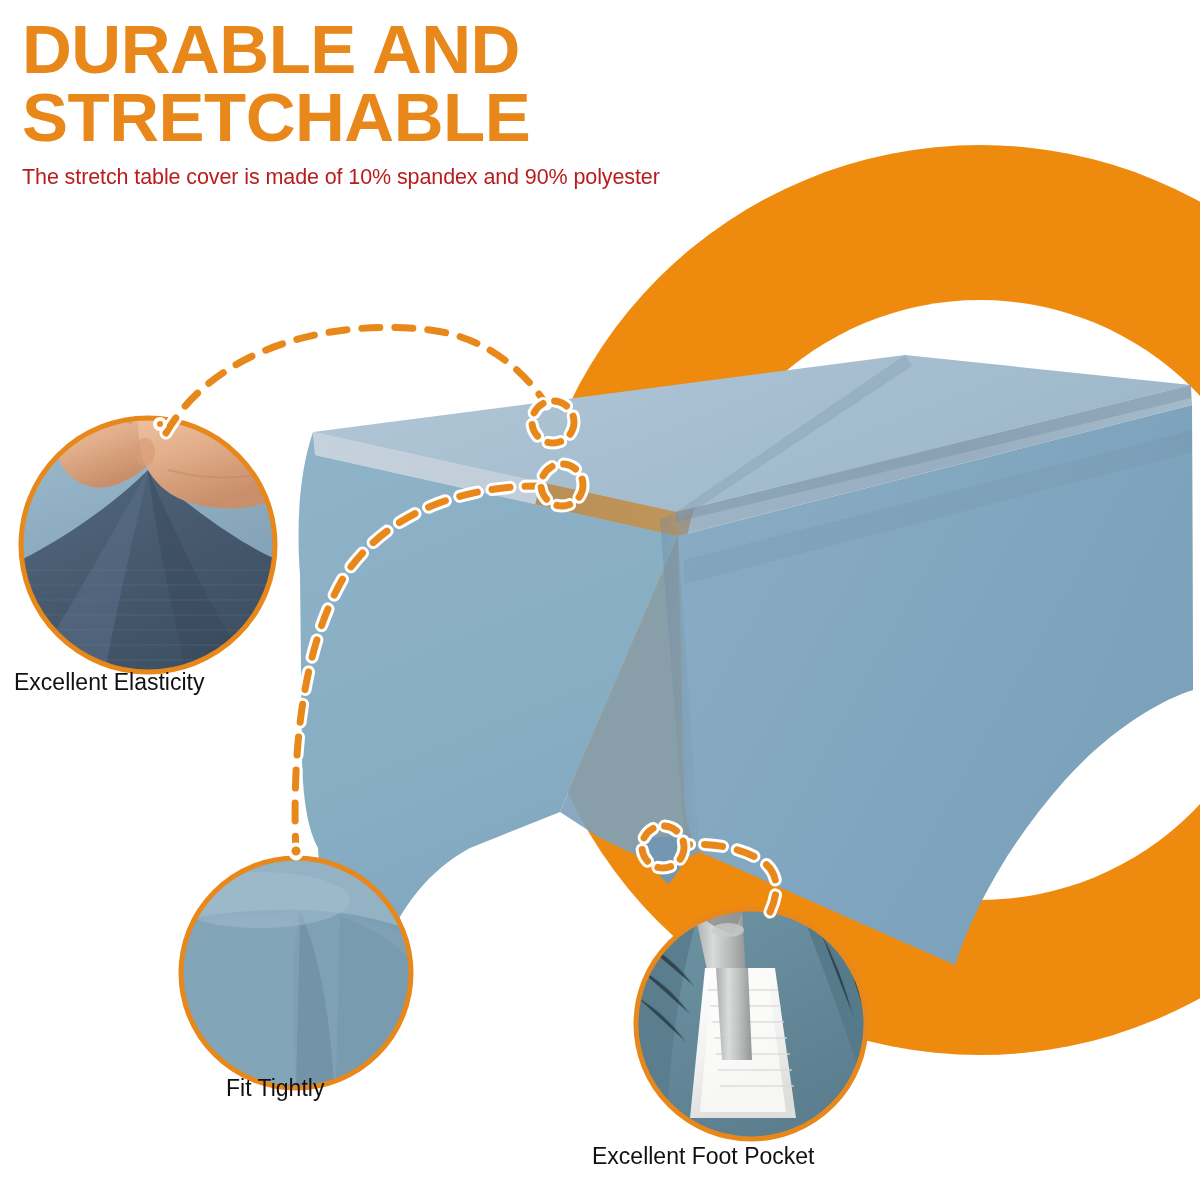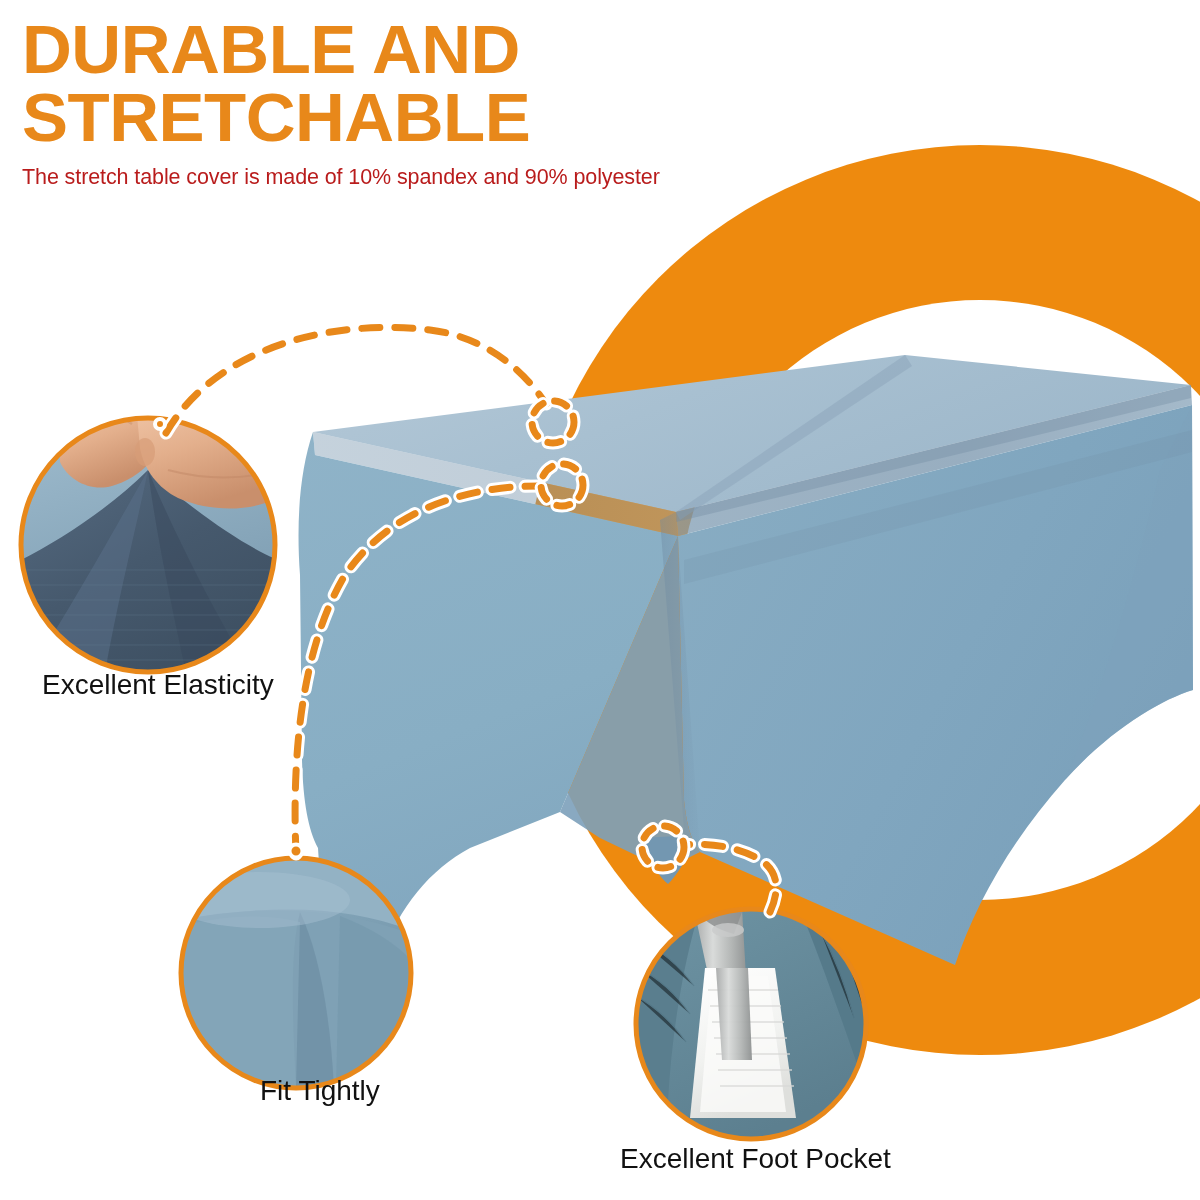--- a/index.html
+++ b/index.html
@@ -37,28 +37,27 @@
   }
 
   
   .art{position:absolute;left:0;top:0;width:1200px;height:1200px;z-index:10;}
   .art.top{z-index:30;}
 
   
   .calloutLabel{
     position:absolute;
     font-family:"Liberation Sans", sans-serif;
-    font-size:28px;
+    font-size:23px;
     color:#111111;
     white-space:nowrap;
     z-index:45;
-    margin-left:28px;
   }
   #lbl-elasticity{left:14px;top:669px;}
-  #lbl-fit{left:232px;top:1075px;}
+  #lbl-fit{left:226px;top:1075px;}
   #lbl-pocket{left:592px;top:1143px;}
 </style>
 </head>
 <body>
 
 <div id="stage">
 
   <svg class="art" viewBox="0 0 1200 1200">
     <defs>
 

